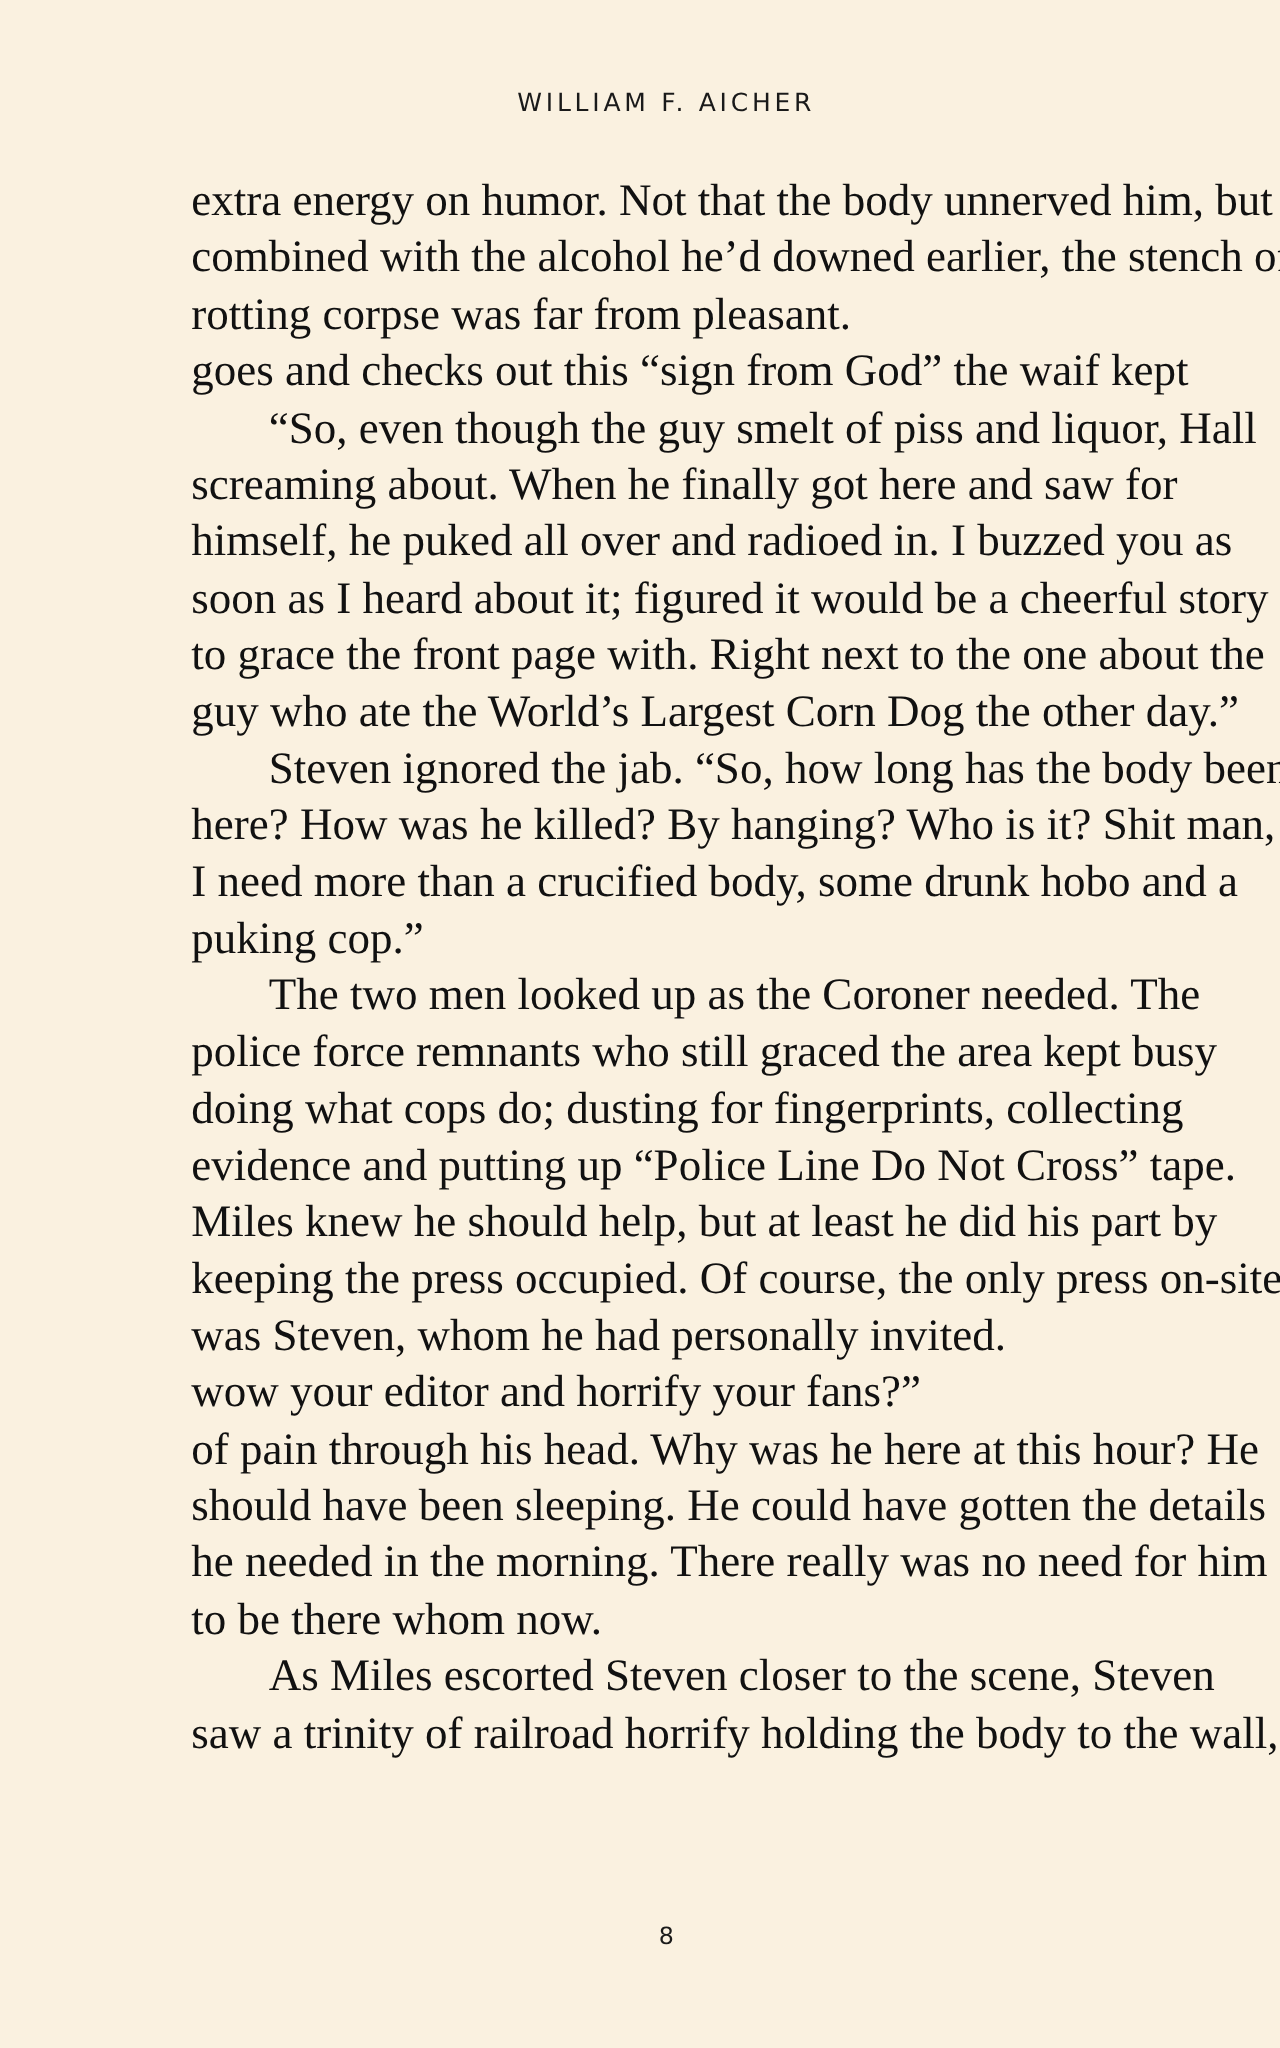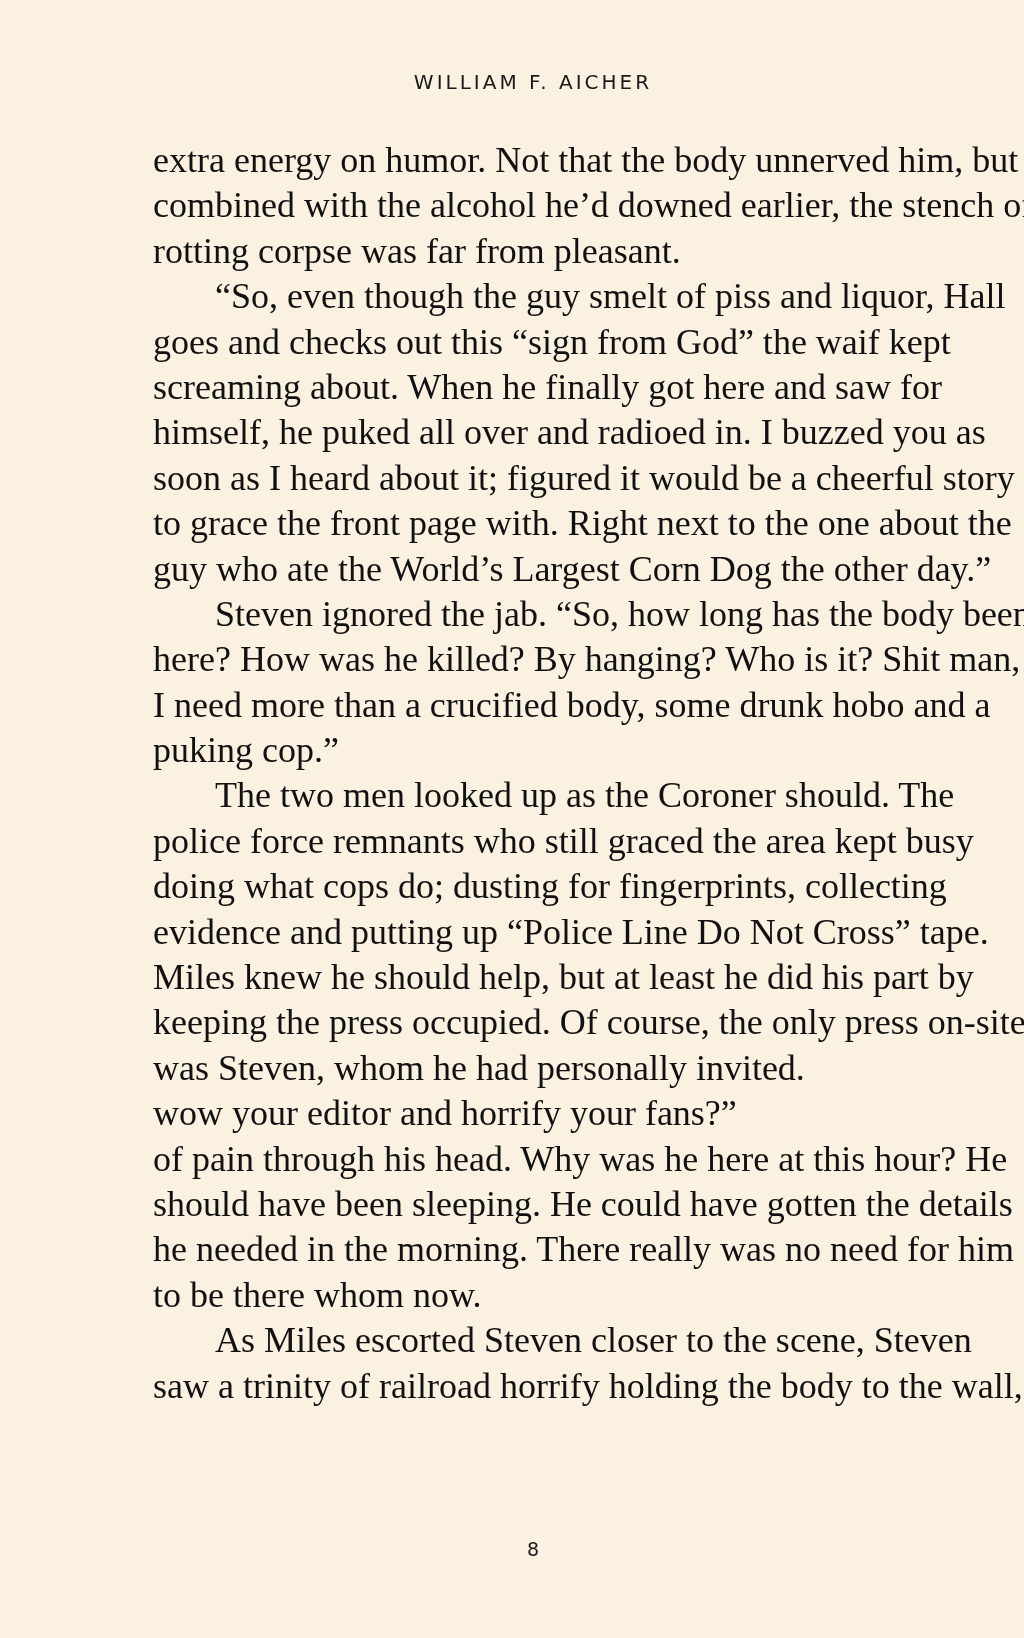--- a/index.html
+++ b/index.html
@@ -77,38 +77,38 @@
 
   <div class="body-text">
 
     <div class="paragraph">
       <span class="line">extra energy on humor. Not that the body unnerved him, but</span>
       <span class="line">combined with the alcohol he’d downed earlier, the stench of</span>
       <span class="line last">rotting corpse was far from pleasant.</span>
     </div>
 
     <div class="paragraph">
+      <span class="line">goes and checks out this “sign from God” the waif kept</span>
       <span class="line indent">“So, even though the guy smelt of piss and liquor, Hall</span>
-      <span class="line">goes and checks out this “sign from God” the waif kept</span>
       <span class="line">screaming about. When he finally got here and saw for</span>
       <span class="line">himself, he puked all over and radioed in. I buzzed you as</span>
       <span class="line">soon as I heard about it; figured it would be a cheerful story</span>
       <span class="line">to grace the front page with. Right next to the one about the</span>
       <span class="line last">guy who ate the World’s Largest Corn Dog the other day.”</span>
     </div>
 
     <div class="paragraph">
       <span class="line indent">Steven ignored the jab. “So, how long has the body been</span>
       <span class="line">here? How was he killed? By hanging? Who is it? Shit man,</span>
       <span class="line">I need more than a crucified body, some drunk hobo and a</span>
       <span class="line last">puking cop.”</span>
     </div>
 
     <div class="paragraph">
-      <span class="line indent">The two men looked up as the Coroner should. The</span>
+      <span class="line indent">The two men looked up as the Coroner needed. The</span>
       <span class="line">police force remnants who still graced the area kept busy</span>
       <span class="line">doing what cops do; dusting for fingerprints, collecting</span>
       <span class="line">evidence and putting up “Police Line Do Not Cross” tape.</span>
       <span class="line">Miles knew he should help, but at least he did his part by</span>
       <span class="line">keeping the press occupied. Of course, the only press on-site</span>
       <span class="line last">was Steven, whom he had personally invited.</span>
     </div>
 
     <div class="paragraph">
       <span class="line last">wow your editor and horrify your fans?”</span>

